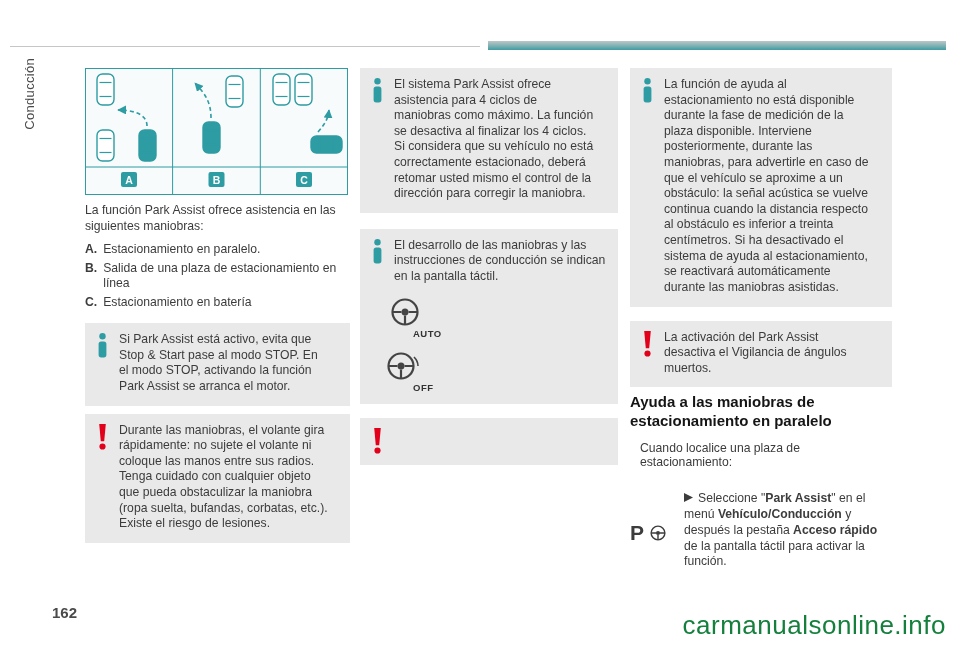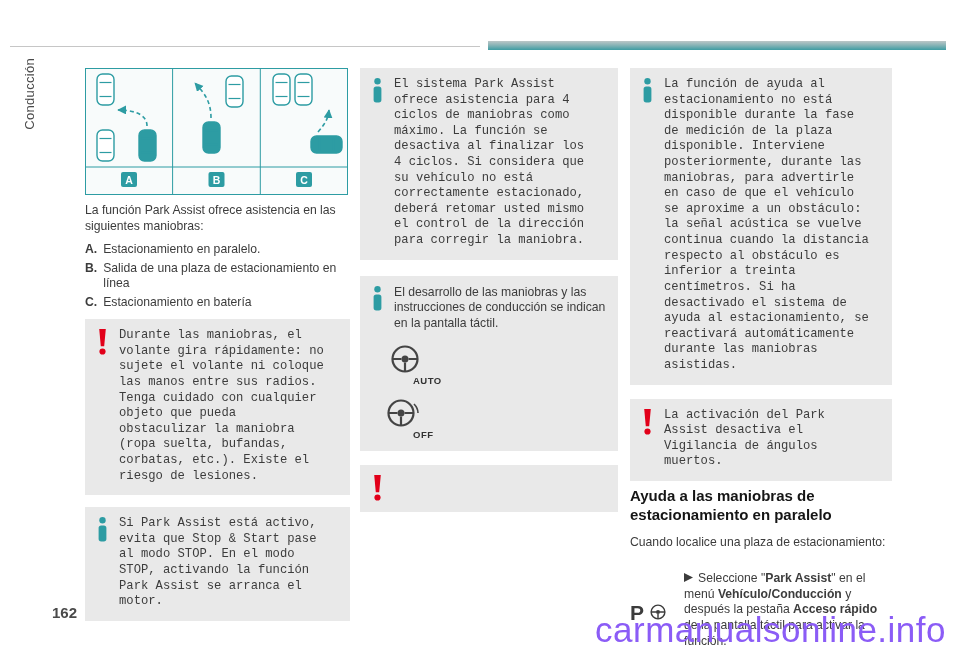--- a/index.html
+++ b/index.html
@@ -17,21 +17,21 @@
         background:linear-gradient(180deg,#bcc6c7 0%,#8ab4b7 45%,#3f9da3 100%);}
   .chapter-label{position:absolute;left:22px;top:58px;writing-mode:vertical-rl;
         transform:rotate(180deg);font-size:13px;color:#4a4a4a;letter-spacing:.3px;}
 
   .col{position:absolute;top:68px;}
   #col-left{left:85px;width:265px;}
   #col-mid{left:360px;width:258px;}
   #col-right{left:630px;width:262px;}
 
   .block,.block-col{background:var(--block-bg);}
-  .block{padding:9px 22px 11px 9px;display:flex;gap:9px;align-items:flex-start;font-family:Liberation Mono, monospace;}
+  .block{padding:9px 22px 11px 9px;display:flex;gap:9px;align-items:flex-start;}
   .block-col{padding:9px 10px 11px 9px;}
   .row{display:flex;gap:9px;align-items:flex-start;}
   .block-icon{flex:0 0 16px;display:flex;justify-content:center;padding-top:1px;}
   .icon-info{color:var(--accent);}
   .icon-warning{color:var(--warning);}
   .block-text{font-size:12.2px;line-height:1.28;}
 
   .figure-wrap{line-height:0;}
   .fig-frame{fill:#f8fbfb;stroke:var(--accent);stroke-width:1;}
   .fig-divider{stroke:var(--accent);stroke-width:1;}
@@ -48,30 +48,30 @@
   .abc-item{display:flex;gap:6px;margin-bottom:3px;}
   .abc-key{font-weight:bold;flex:0 0 auto;}
   .mt8{margin-top:8px;} .mt12{margin-top:12px;} .mt14{margin-top:14px;} .mt16{margin-top:16px;}
 
   .picto-row{display:flex;gap:10px;margin-top:12px;align-items:flex-start;}
   .picto{flex:0 0 48px;display:flex;flex-direction:column;align-items:center;color:#444;}
   .picto-label{font-weight:bold;font-size:9.5px;margin-top:1px;letter-spacing:.5px;color:#333;margin-left:44px;}
 
   .section-heading{font-size:21px;font-weight:bold;color:#151515;margin:20px 0 4px;}
   .sub-heading{font-size:15px;font-weight:bold;line-height:1.25;color:#151515;margin:6px 0 10px;}
-  .lead{font-size:12.2px;margin:4px 0 10px;}
+  .lead{font-size:12.2px;margin:4px 10px 10px;}
   .step{display:flex;gap:8px;margin-top:2px;}
   .step-picto{flex:0 0 46px;display:flex;align-items:center;gap:3px;color:#3c3c3c;padding-top:4px;}
   .p-letter{font-size:21px;font-weight:bold;line-height:1;}
   .step-text{font-size:12.2px;line-height:1.3;flex:1;}
   .step-text b{font-weight:bold;}
   .arrow-icon{display:inline-block;margin-right:5px;}
 
   .page-number{position:absolute;left:52px;top:604px;font-size:15px;font-weight:bold;color:#4a4a4a;}
-  .watermark{position:absolute;right:14px;top:610px;font-size:35px;color:#8b5cf6;letter-spacing:.5px;}
+  .watermark{position:absolute;right:14px;top:610px;font-size:26px;color:#15803d;letter-spacing:.5px;}
 </style>
 </head>
 <body>
 
 <div id="page">
 
   <div class="header-rule"></div>
   <div class="header-bar"></div>
   <div class="chapter-label">Conducción</div>
 
@@ -139,38 +139,38 @@
       <div class="abc-item">
           <span class="abc-key">B.</span>
           <span>Salida de una plaza de estacionamiento en línea</span>
         </div>
       <div class="abc-item">
           <span class="abc-key">C.</span>
           <span>Estacionamiento en batería</span>
         </div>
     </div>
 
+    <div class="block mt12">
+      <span class="block-icon icon-info">
+        <svg width="11" height="25" viewBox="0 0 11 25">
+            <circle cx="5.5" cy="3.2" r="3.2" fill="currentColor"></circle>
+            <rect x="1.6" y="8.4" width="7.8" height="16" rx="2.6" fill="currentColor"></rect>
+          </svg>
+      </span>
+      <div class="block-text">Si Park Assist está activo, evita que Stop &amp; Start pase al modo STOP. En el modo STOP, activando la función Park Assist se arranca el motor.</div>
+    </div>
+
     <div class="block mt8">
       <span class="block-icon icon-warning">
         <svg width="13" height="26" viewBox="0 0 13 26">
             <path d="M3.2 0h6.6L8.2 17.2H4.8Z" fill="currentColor"></path>
             <circle cx="6.5" cy="22.5" r="3.1" fill="currentColor"></circle>
           </svg>
       </span>
       <div class="block-text">Durante las maniobras, el volante gira rápidamente: no sujete el volante ni coloque las manos entre sus radios. Tenga cuidado con cualquier objeto que pueda obstaculizar la maniobra (ropa suelta, bufandas, corbatas, etc.). Existe el riesgo de lesiones.</div>
-    </div>
-
-    <div class="block mt12">
-      <span class="block-icon icon-info">
-        <svg width="11" height="25" viewBox="0 0 11 25">
-            <circle cx="5.5" cy="3.2" r="3.2" fill="currentColor"></circle>
-            <rect x="1.6" y="8.4" width="7.8" height="16" rx="2.6" fill="currentColor"></rect>
-          </svg>
-      </span>
-      <div class="block-text">Si Park Assist está activo, evita que Stop &amp; Start pase al modo STOP. En el modo STOP, activando la función Park Assist se arranca el motor.</div>
     </div>
   </div>
 
   <div class="col" id="col-mid">
 
     <div class="block">
       <span class="block-icon icon-info">
         <svg width="11" height="25" viewBox="0 0 11 25">
             <circle cx="5.5" cy="3.2" r="3.2" fill="currentColor"></circle>
             <rect x="1.6" y="8.4" width="7.8" height="16" rx="2.6" fill="currentColor"></rect>

